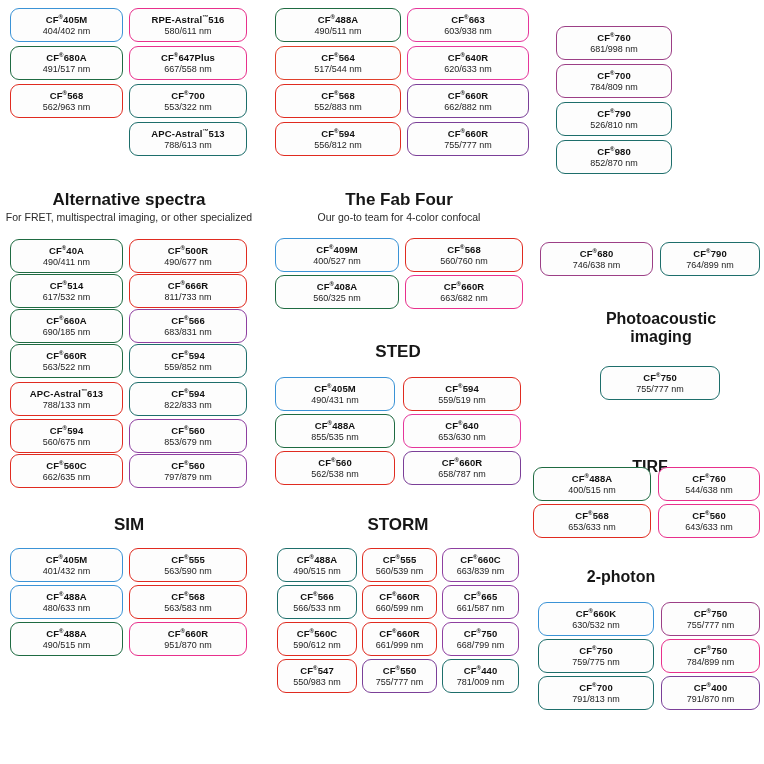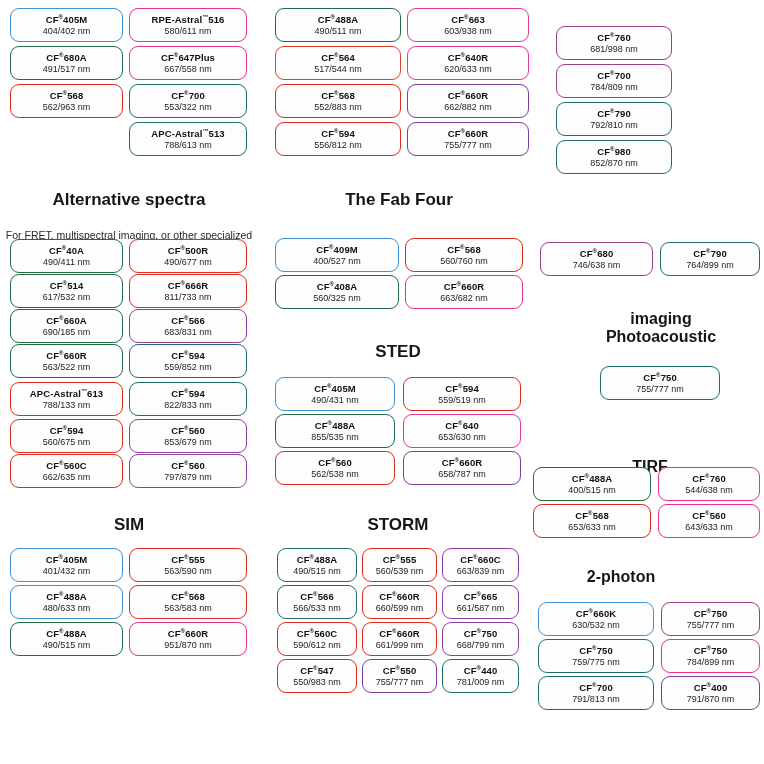--- a/index.html
+++ b/index.html
@@ -50,39 +50,39 @@
     font-weight:bold;
     color:#161616;
     line-height:1.12;
   }
   .sec-sub{
     position:absolute;
     text-align:center;
     font-size:10.5px;
     color:#2a2a2a;
     line-height:1.2;
-    margin-top:18px;
   }
 </style>
 </head>
 <body>
 
 <div class="canvas" id="canvas">
     <div class="sec-title" style="left: 10px; top: 190px; width: 238px; font-size: 17px;">Alternative spectra</div>
     <div class="sec-title" style="left: 275px; top: 190px; width: 248px; font-size: 17px;">The Fab Four</div>
     <div class="sec-title" style="left: 275px; top: 342px; width: 246px; font-size: 17px;">STED</div>
     <div class="sec-title" style="left: 575px; top: 310px; width: 172px; font-size: 16px;">
+      <div>Photoacoustic</div>
       <div>imaging</div>
-      <div>Photoacoustic</div>
     </div>
     <div class="sec-title" style="left: 540px; top: 434px; width: 220px; font-size: 16px; margin-top: 24px;">TIRF</div>
     <div class="sec-title" style="left: 10px; top: 515px; width: 238px; font-size: 17px;">SIM</div>
     <div class="sec-title" style="left: 277px; top: 515px; width: 242px; font-size: 17px;">STORM</div>
     <div class="sec-title" style="left: 510px; top: 568px; width: 222px; font-size: 16px;">2-photon</div>
     <div class="sec-sub" style="left: 2px; top: 211px; width: 254px;">For FRET, multispectral imaging, or other specialized</div>
+    <div class="sec-sub" style="left: 275px; top: 211px; width: 248px;">Our go-to team for 4-color confocal</div>
     <div class="pill" style="left: 10px; top: 8px; width: 113px; height: 34px; border-color: rgb(59, 147, 214);">
       <div class="nm"><span>CF</span><sup>®</sup><span>405M</span></div>
       <div class="wl">404/402 nm</div>
     </div>
     <div class="pill" style="left: 10px; top: 46px; width: 113px; height: 34px; border-color: rgb(31, 107, 66);">
       <div class="nm"><span>CF</span><sup>®</sup><span>680A</span></div>
       <div class="wl">491/517 nm</div>
     </div>
     <div class="pill" style="left: 10px; top: 84px; width: 113px; height: 34px; border-color: rgb(224, 43, 32);">
       <div class="nm"><span>CF</span><sup>®</sup><span>568</span></div>
@@ -139,21 +139,21 @@
     <div class="pill" style="left: 556px; top: 26px; width: 116px; height: 34px; border-color: rgb(156, 63, 134);">
       <div class="nm"><span>CF</span><sup>®</sup><span>760</span></div>
       <div class="wl">681/998 nm</div>
     </div>
     <div class="pill" style="left: 556px; top: 64px; width: 116px; height: 34px; border-color: rgb(156, 63, 134);">
       <div class="nm"><span>CF</span><sup>®</sup><span>700</span></div>
       <div class="wl">784/809 nm</div>
     </div>
     <div class="pill" style="left: 556px; top: 102px; width: 116px; height: 34px; border-color: rgb(29, 110, 107);">
       <div class="nm"><span>CF</span><sup>®</sup><span>790</span></div>
-      <div class="wl">792/810 nm</div>
+      <div class="wl">526/810 nm</div>
     </div>
     <div class="pill" style="left: 556px; top: 140px; width: 116px; height: 34px; border-color: rgb(29, 110, 107);">
       <div class="nm"><span>CF</span><sup>®</sup><span>980</span></div>
       <div class="wl">852/870 nm</div>
     </div>
     <div class="pill" style="left: 10px; top: 239px; width: 113px; height: 34px; border-color: rgb(31, 107, 66);">
       <div class="nm"><span>CF</span><sup>®</sup><span>40A</span></div>
       <div class="wl">490/411 nm</div>
     </div>
     <div class="pill" style="left: 10px; top: 274px; width: 113px; height: 34px; border-color: rgb(31, 107, 66);">

